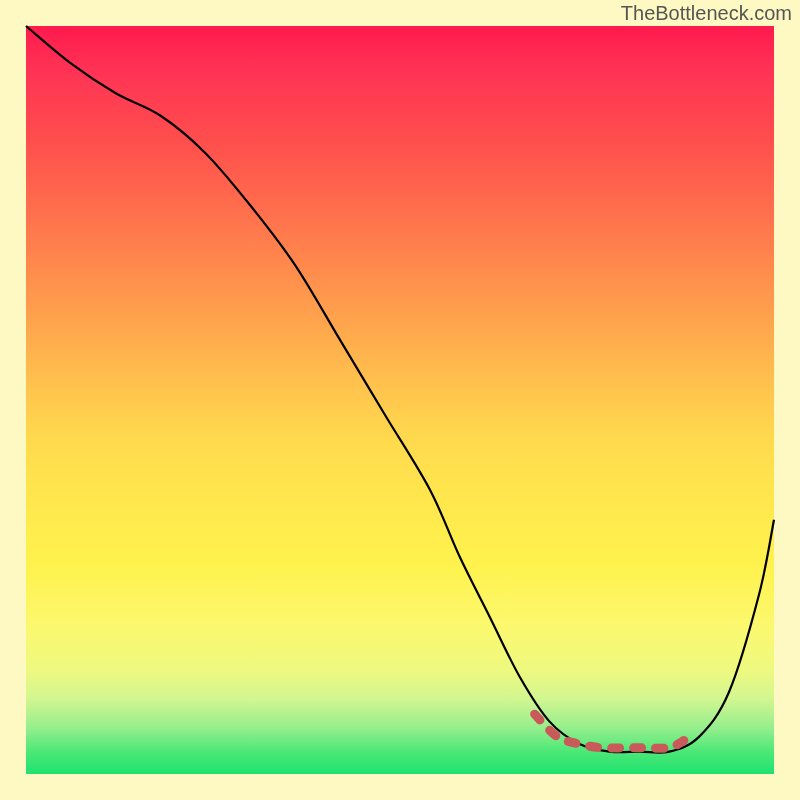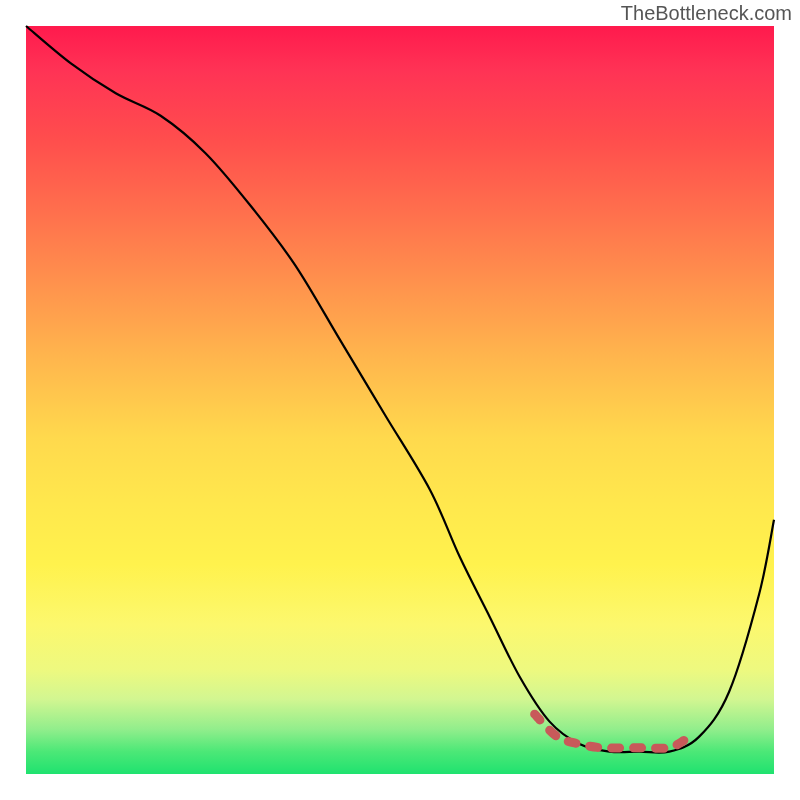--- a/index.html
+++ b/index.html
@@ -1,21 +1,21 @@
 <!DOCTYPE html>
 <html><head>
 <meta charset="utf-8">
 <style>
   * { margin: 0; padding: 0; box-sizing: border-box; }
   html, body { width: 800px; height: 800px; overflow: hidden; background: #000; }
   .container {
     width: 800px;
     height: 800px;
     position: relative;
-    background: #ffffff;
+    background: #fef9c3;
   }
   .watermark {
     position: absolute;
     top: 2px;
     right: 8px;
     color: #555;
     font-family: Arial, sans-serif;
     font-size: 20px;
     font-weight: 500;
     z-index: 10;

